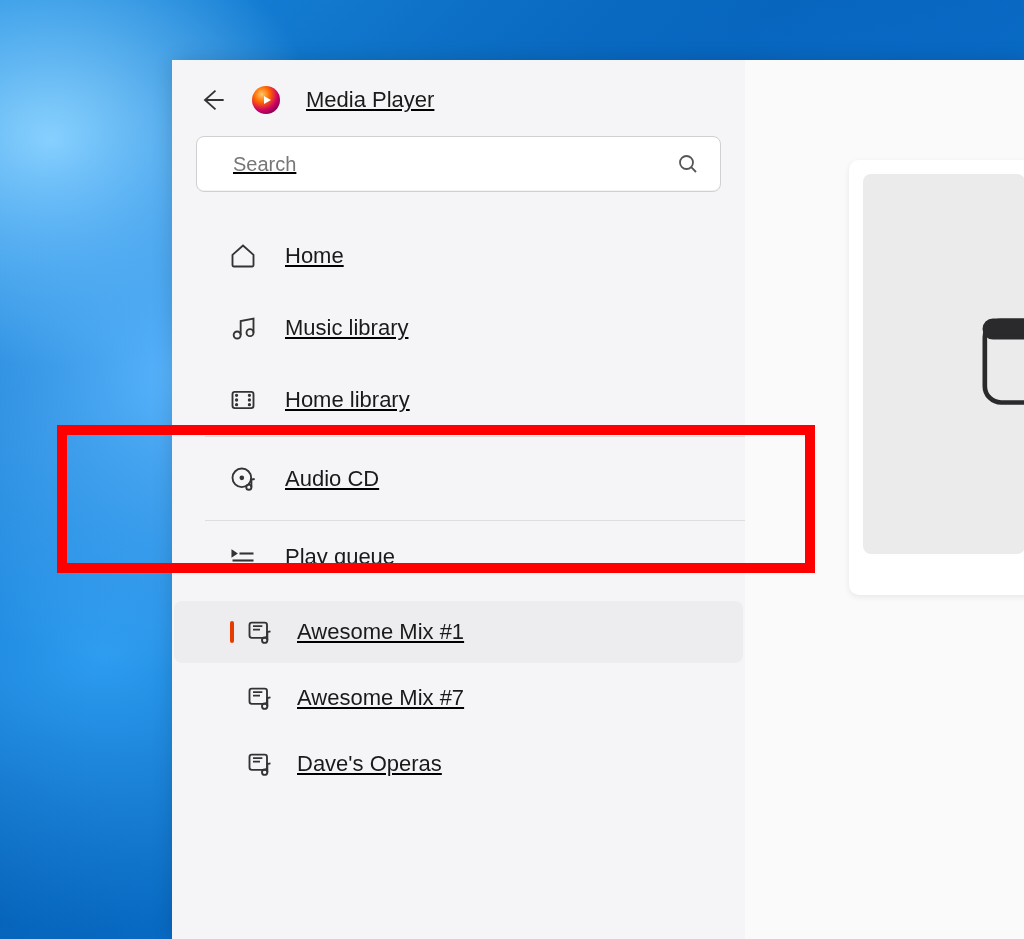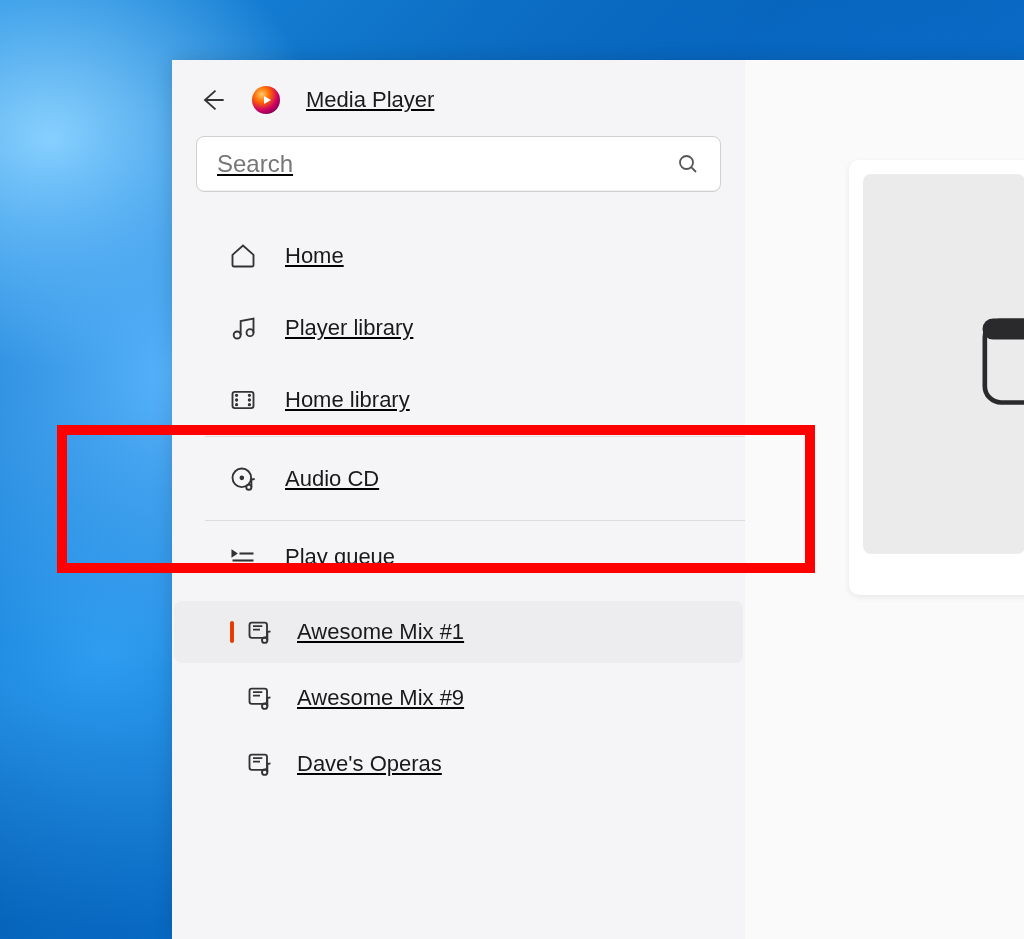--- a/index.html
+++ b/index.html
@@ -90,23 +90,24 @@
       border-radius: 8px;
       display: flex;
       align-items: center;
       padding: 0 20px;
       box-shadow: inset 0 -1px 0 rgba(0,0,0,0.05);
     }
     .search-input {
       flex: 1;
       border: none;
       outline: none;
-      font-size: 24px;
+      font-size: 20px;
       color: #701a75;
       background: transparent;
+      margin-left: 16px;
     }
     .search-input::placeholder {
       color: #777;
     }
     .search-icon {
       width: 24px;
       height: 24px;
       color: #555;
     }
     .nav-list {
@@ -262,21 +263,21 @@
         </svg>
         <span class="nav-label">Home</span>
       </div>
 
       <div class="nav-item">
         <svg class="nav-icon" viewBox="0 0 24 24" fill="none" stroke="currentColor" stroke-width="1.6">
           <circle cx="7" cy="18" r="3"></circle>
           <circle cx="18" cy="16" r="3"></circle>
           <path d="M10 18 V6 L21 4 V16"></path>
         </svg>
-        <span class="nav-label">Player library</span>
+        <span class="nav-label">Music library</span>
       </div>
 
       <div class="nav-item">
         <svg class="nav-icon" viewBox="0 0 24 24" fill="none" stroke="currentColor" stroke-width="1.6">
           <rect x="3" y="5" width="18" height="14" rx="2"></rect>
           <circle cx="6.5" cy="8" r="0.6" fill="currentColor"></circle>
           <circle cx="6.5" cy="12" r="0.6" fill="currentColor"></circle>
           <circle cx="6.5" cy="16" r="0.6" fill="currentColor"></circle>
           <circle cx="17.5" cy="8" r="0.6" fill="currentColor"></circle>
           <circle cx="17.5" cy="12" r="0.6" fill="currentColor"></circle>
@@ -320,21 +321,21 @@
   </div>
           <div class="playlist-item">
     <span class="playlist-icon-wrap">
       <svg width="28" height="28" viewBox="0 0 24 24" fill="none" stroke="#333" stroke-width="1.6">
         <rect x="3" y="4" width="15" height="13" rx="2"></rect>
         <path d="M6 7 H14 M6 10 H12"></path>
         <circle cx="16" cy="19" r="2.3"></circle>
         <path d="M18.3 19 V12 L21 11.5"></path>
       </svg>
     </span>
-    <span class="playlist-label">Awesome Mix #9</span>
+    <span class="playlist-label">Awesome Mix #7</span>
   </div>
           <div class="playlist-item">
     <span class="playlist-icon-wrap">
       <svg width="28" height="28" viewBox="0 0 24 24" fill="none" stroke="#333" stroke-width="1.6">
         <rect x="3" y="4" width="15" height="13" rx="2"></rect>
         <path d="M6 7 H14 M6 10 H12"></path>
         <circle cx="16" cy="19" r="2.3"></circle>
         <path d="M18.3 19 V12 L21 11.5"></path>
       </svg>
     </span>

